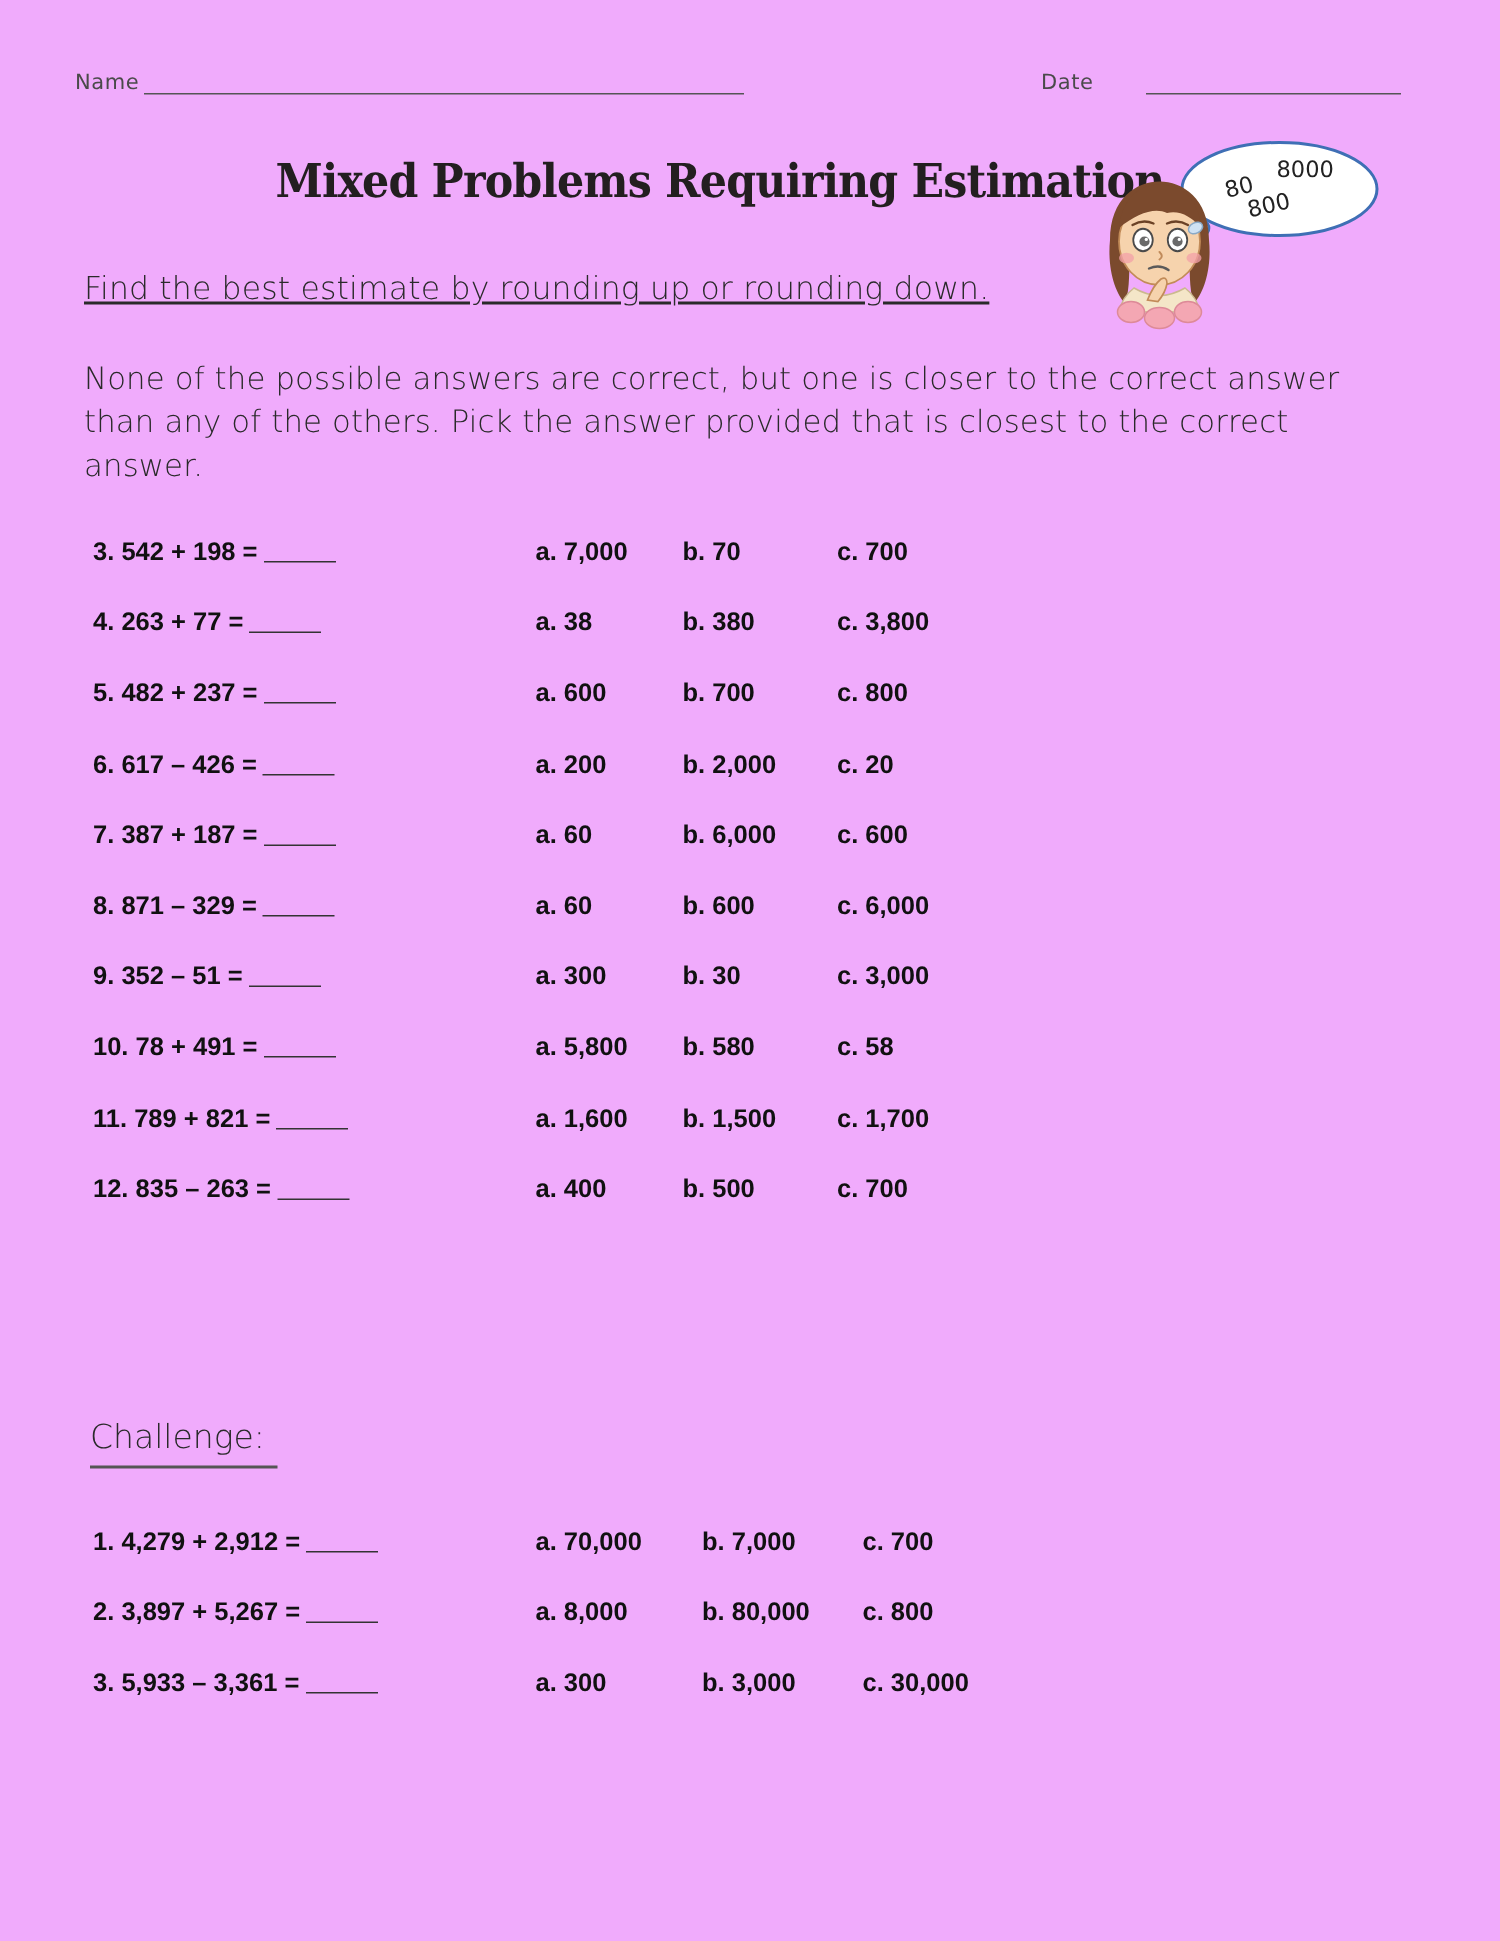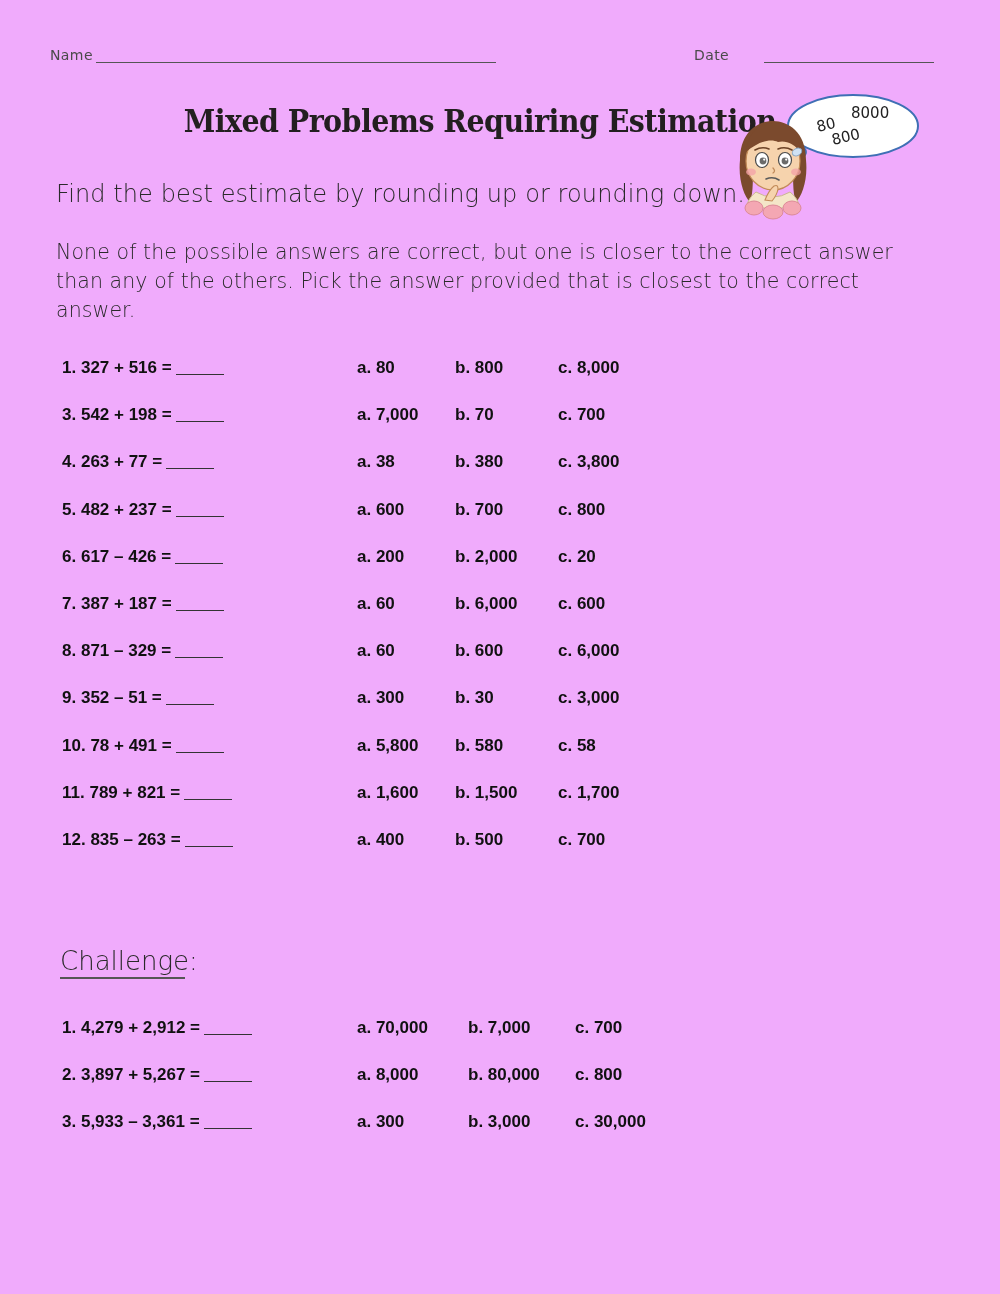--- a/index.html
+++ b/index.html
@@ -80,21 +80,22 @@
   .instr {
     position: absolute;
     left: 56px;
     font-family: "DejaVu Sans", sans-serif;
     font-weight: 300;
     color: #2a2a2a;
     letter-spacing: .1px;
   }
   #instr-1 {
     top: 180px;
-    font-size: 24px;
+    font-size: 21px;
+    text-decoration: underline;
   }
   #instr-2 {
     top: 238px;
     width: 860px;
     font-size: 20.5px;
     line-height: 29px;
   }
 
   
   .problems {
@@ -137,21 +138,21 @@
   .opt.b { left: 455px; }
   .opt.c { left: 558px; }
 
   
   .challenge-head {
     position: absolute;
     left: 60px;
     top: 946px;
     font-family: "DejaVu Sans", sans-serif;
     font-weight: 300;
-    font-size: 26px;
+    font-size: 22px;
     color: #2a2a2a;
   }
   .challenge-rule {
     position: absolute;
     left: 60px;
     top: 977px;
     width: 125px;
     border-bottom: 2px solid #555;
   }
 
@@ -233,26 +234,20 @@
 
       <path d="M47 112 q4 -10 9 -14 q4 -2 4 3 q-1 6 -6 12 Z" fill="#f6d3ad" stroke="#c28b58" stroke-width="1.1"></path>
     </svg>
   </div>
 
   <div class="instr" id="instr-1">Find the best estimate by rounding up or rounding down.</div>
   <div class="instr" id="instr-2">None of the possible answers are correct, but one is closer to the correct answer than any of the others. Pick the answer provided that is closest to the correct answer.</div>
 
   <div class="problems" id="problem-list">
       <div class="prow">
-        <div class="pq"><span>1.</span> <span>327 + 516 =</span><span class="blank"></span></div>
-        <div class="opt a">a. 80</div>
-        <div class="opt b">b. 800</div>
-        <div class="opt c">c. 8,000</div>
-      </div>
-      <div class="prow">
         <div class="pq"><span>3.</span> <span>542 + 198 =</span><span class="blank"></span></div>
         <div class="opt a">a. 7,000</div>
         <div class="opt b">b. 70</div>
         <div class="opt c">c. 700</div>
       </div>
       <div class="prow">
         <div class="pq"><span>4.</span> <span>263 + 77 =</span><span class="blank"></span></div>
         <div class="opt a">a. 38</div>
         <div class="opt b">b. 380</div>
         <div class="opt c">c. 3,800</div>

